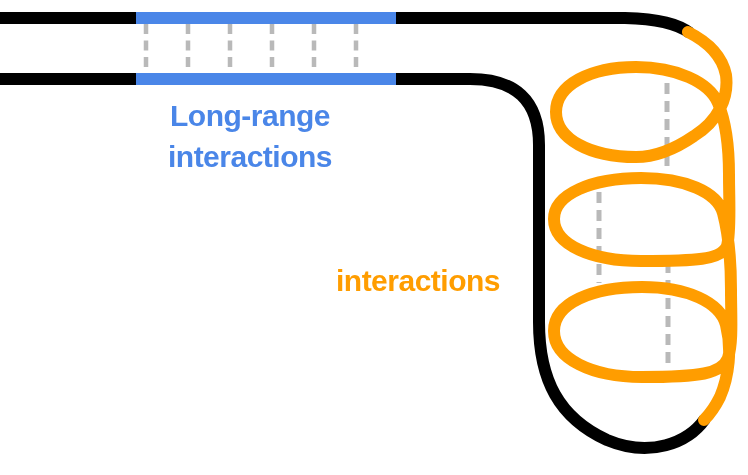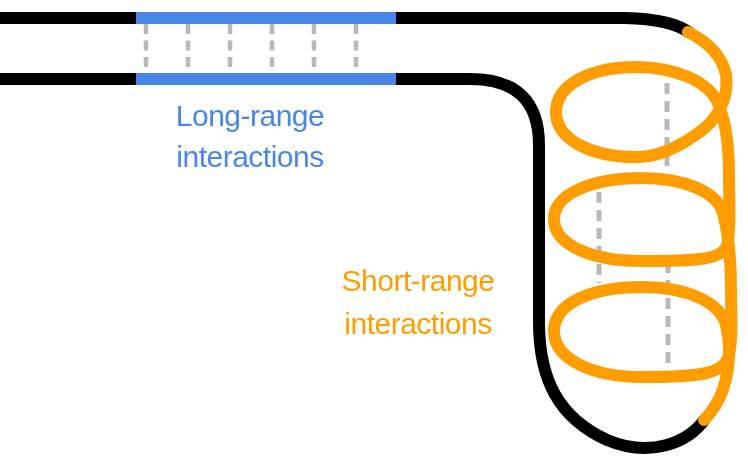--- a/index.html
+++ b/index.html
@@ -17,21 +17,21 @@
     height: 475px;
     background: #ffffff;
   }
   svg.diagram {
     position: absolute;
     left: 0;
     top: 0;
   }
   .label {
     position: absolute;
-    font-weight: normal;
+    font-weight: bold;
     font-size: 30px;
     text-align: center;
     letter-spacing: -0.5px;
     user-select: none;
   }
   .label span { display: block; }
   .label-blue {
     left: 139px;
     top: 95px;
     width: 222px;
@@ -97,17 +97,16 @@
              C732 349 729 376 720 397
              C715 407 711 413 704 420" fill="none" stroke-width="12" stroke-linecap="round" stroke-linejoin="round" stroke="#ff9d00"></path>
   </svg>
 
   <div class="label label-blue">
     <span>Long-range</span>
     <span>interactions</span>
   </div>
 
   <div class="label label-orange">
-    <span>Short-range</span>
     <span>interactions</span>
   </div>
 
 </div>
 
 </body></html>

